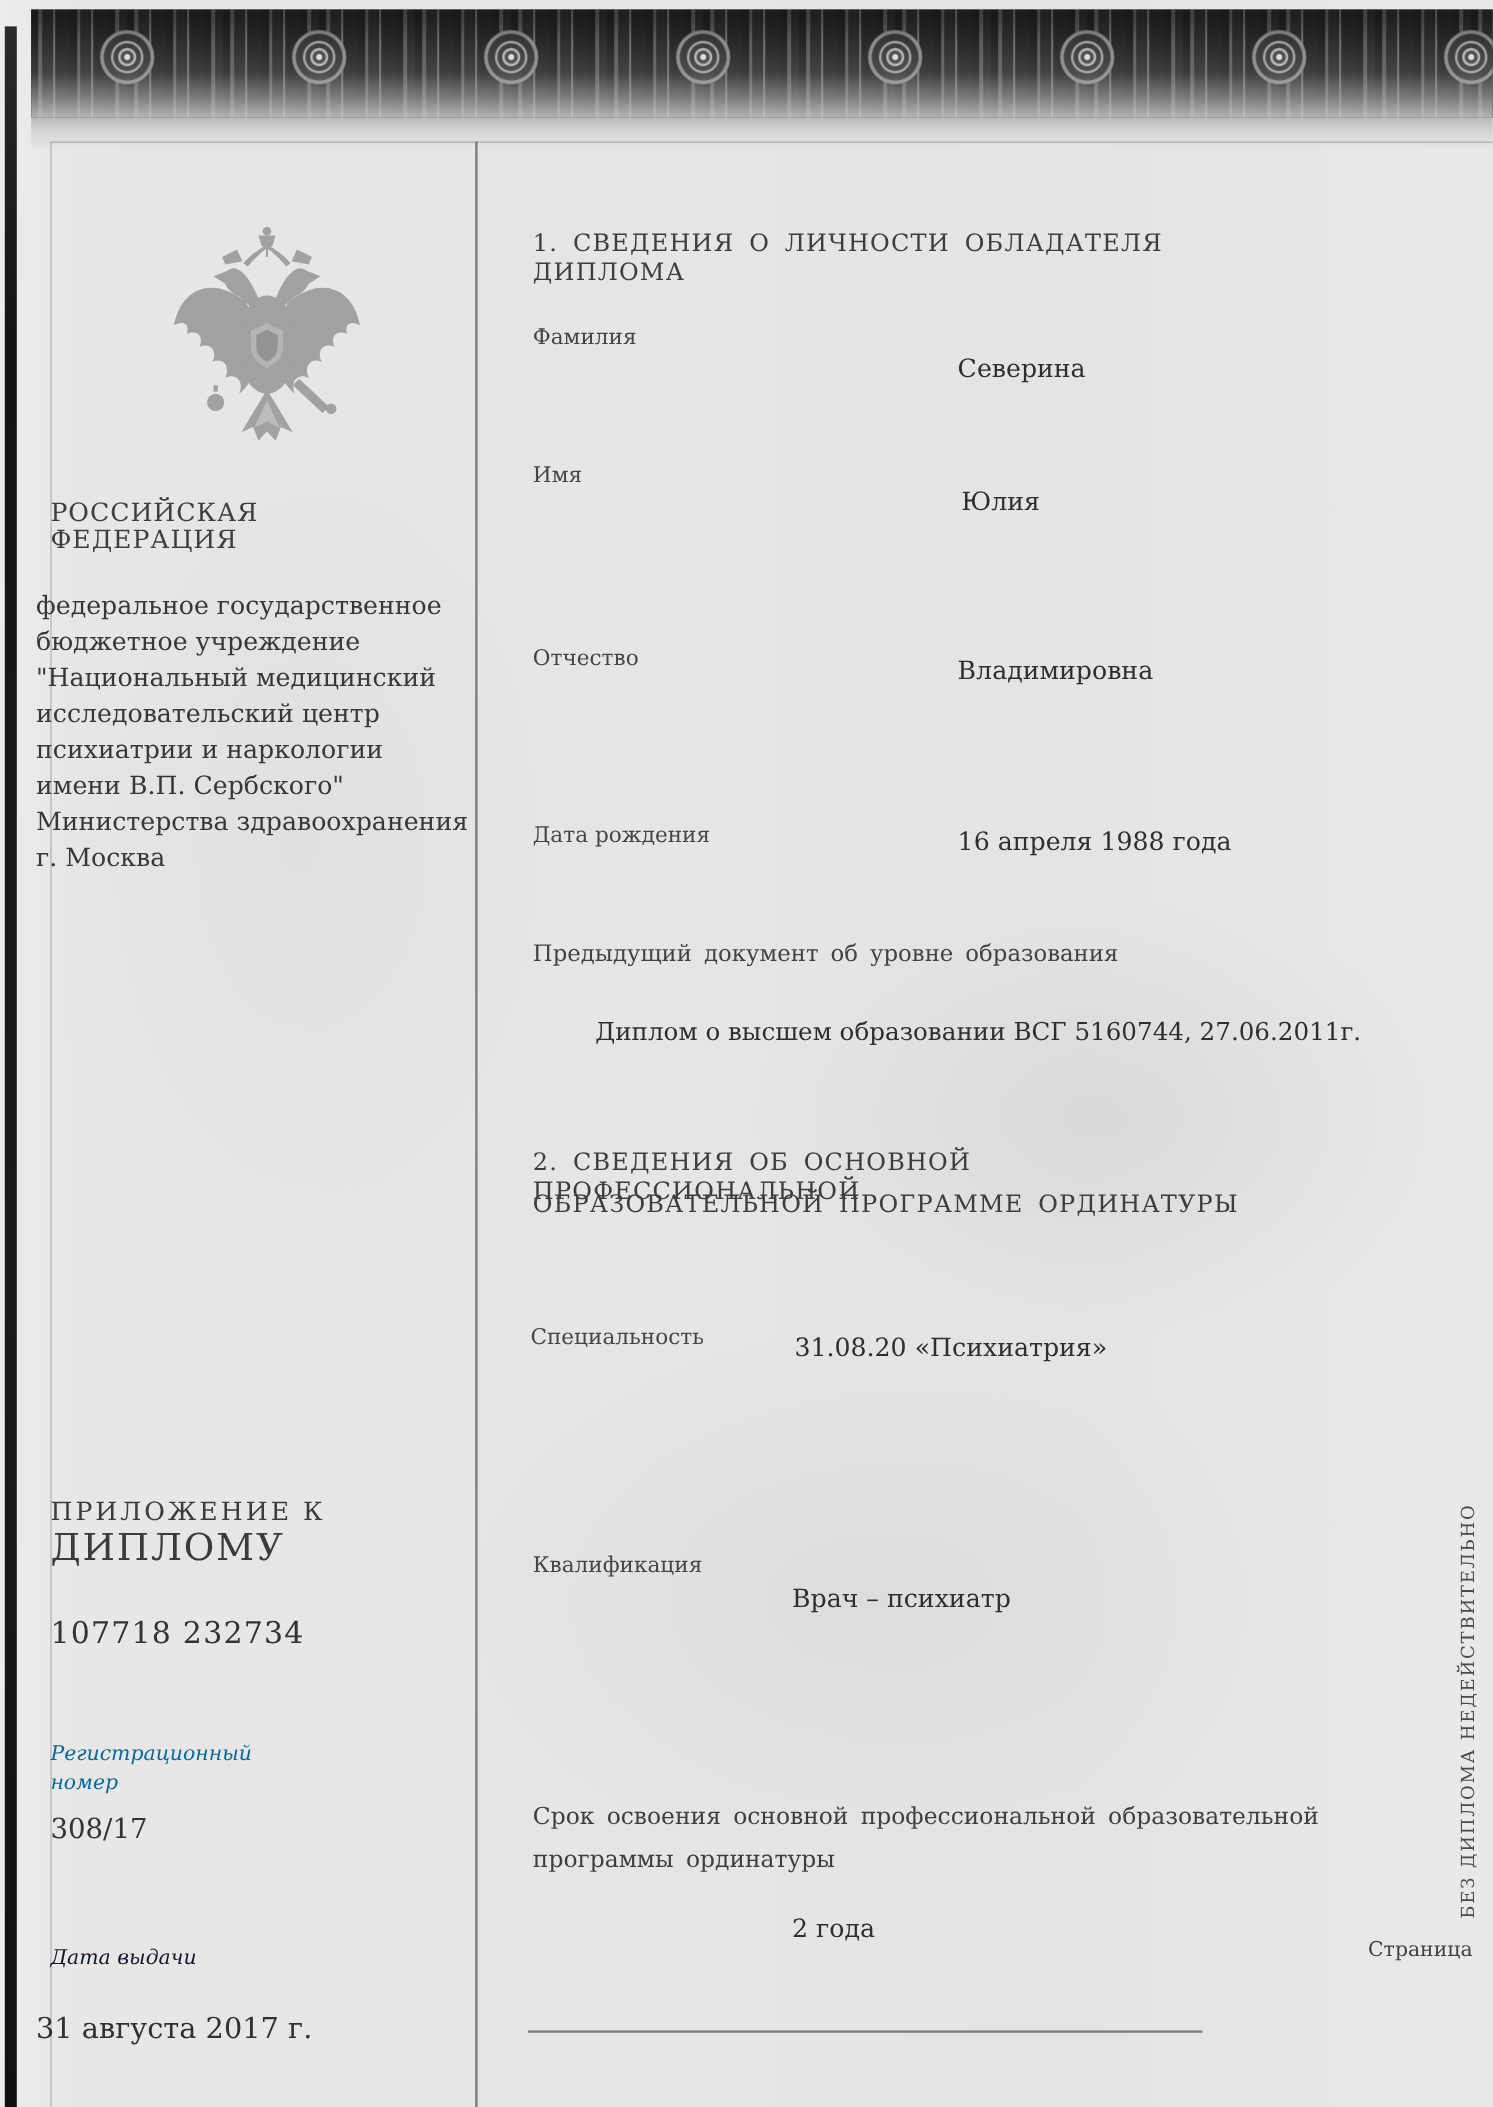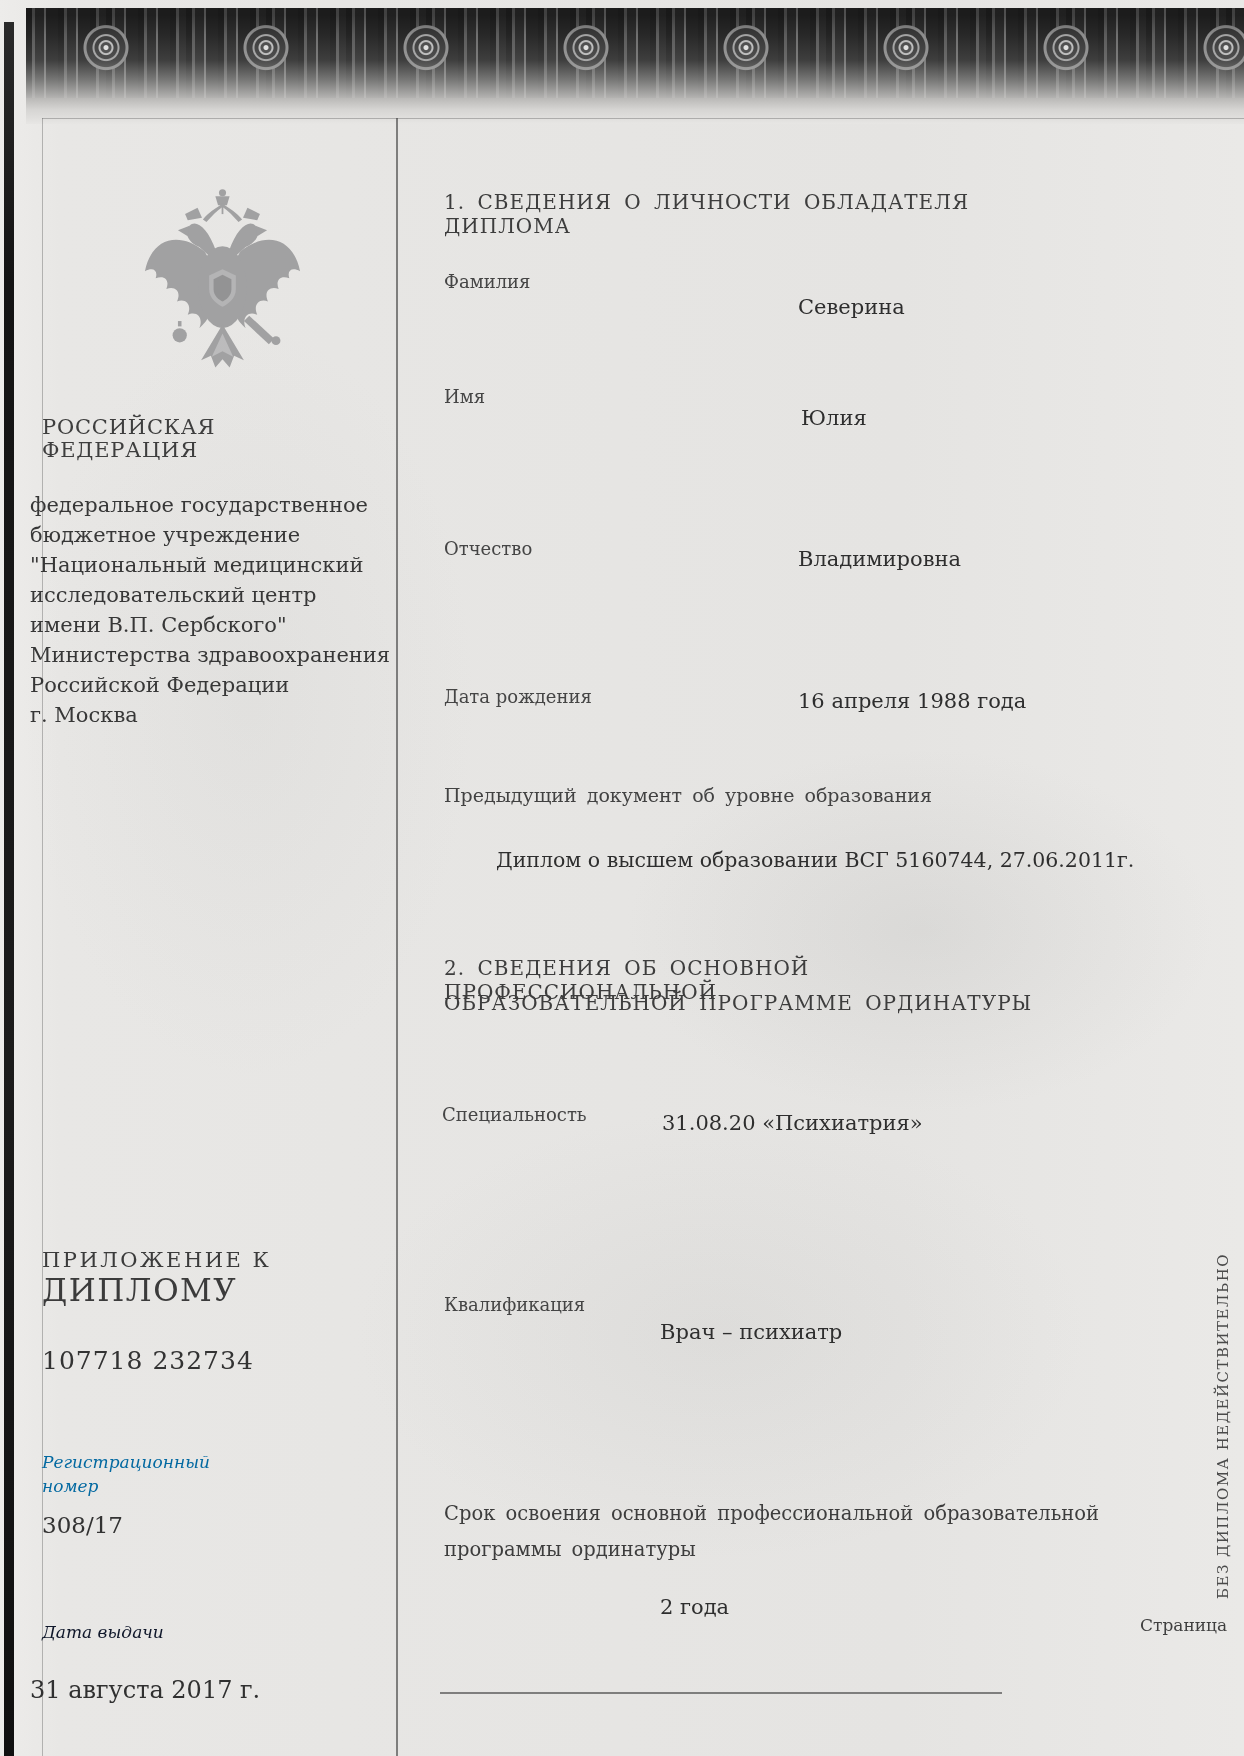--- a/index.html
+++ b/index.html
@@ -130,23 +130,23 @@
 <div class="abs country centered">
   <div>РОССИЙСКАЯ</div>
   <div>ФЕДЕРАЦИЯ</div>
 </div>
 
 <div class="abs institution centered">
   <div>федеральное государственное</div>
   <div>бюджетное учреждение</div>
   <div>"Национальный медицинский</div>
   <div>исследовательский центр</div>
+  <div>психиатрии и наркологии</div>
   <div>имени В.П. Сербского"</div>
   <div>Министерства здравоохранения</div>
-  <div>Российской Федерации</div>
   <div>г. Москва</div>
 </div>
 
 <div class="abs doc-title1 centered">ПРИЛОЖЕНИЕ К</div>
 <div class="abs doc-title2 centered">ДИПЛОМУ</div>
 <div class="abs form-number centered">107718 232734</div>
 
 <div class="abs reg-label centered ital">
   <div>Регистрационный</div>
   <div>номер</div>

